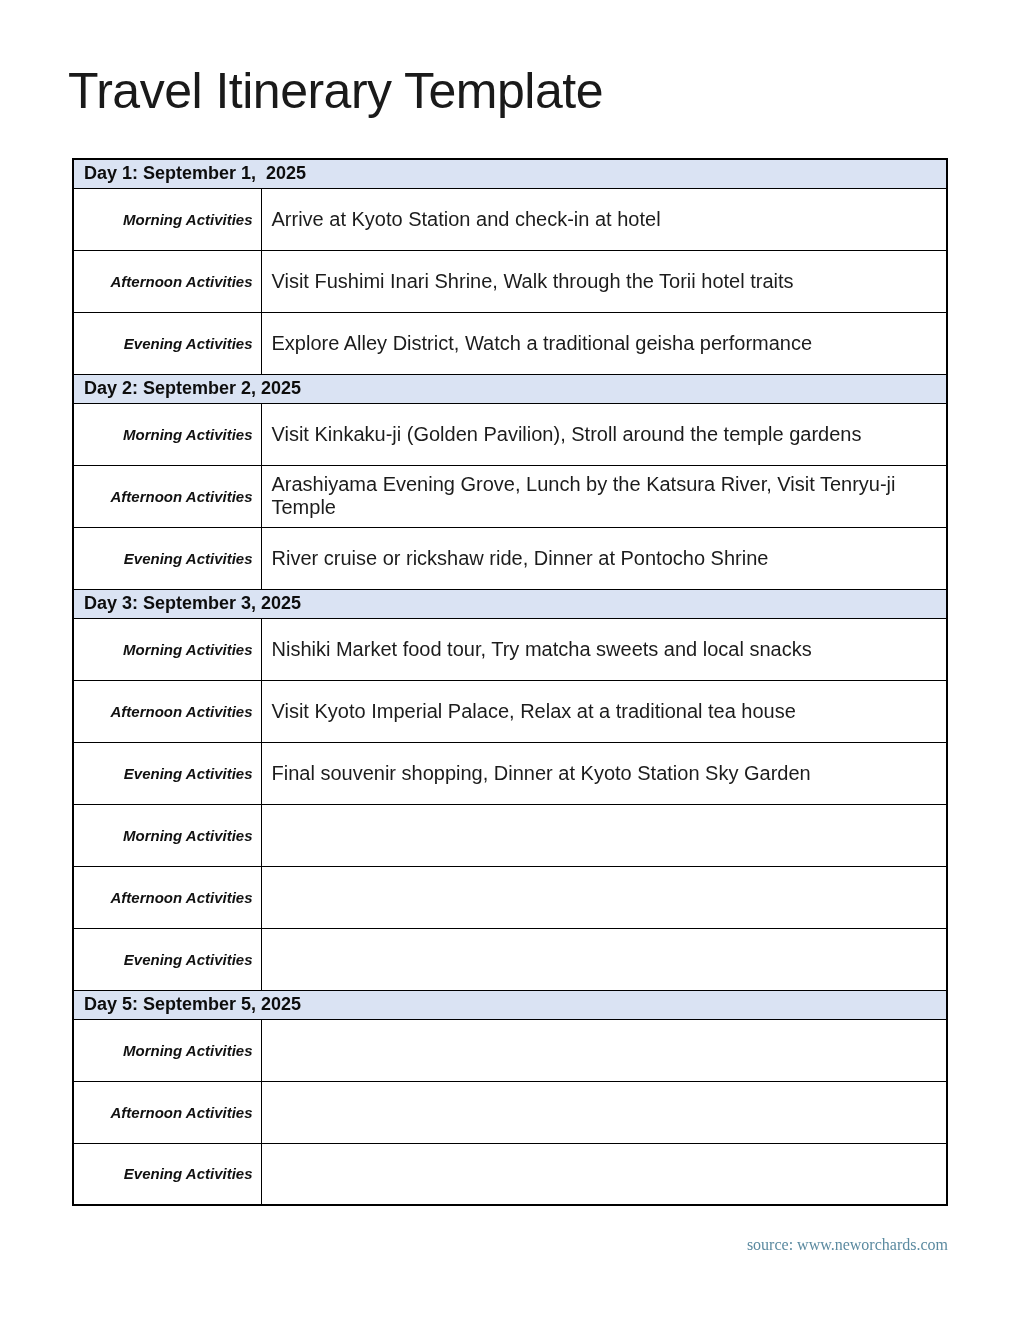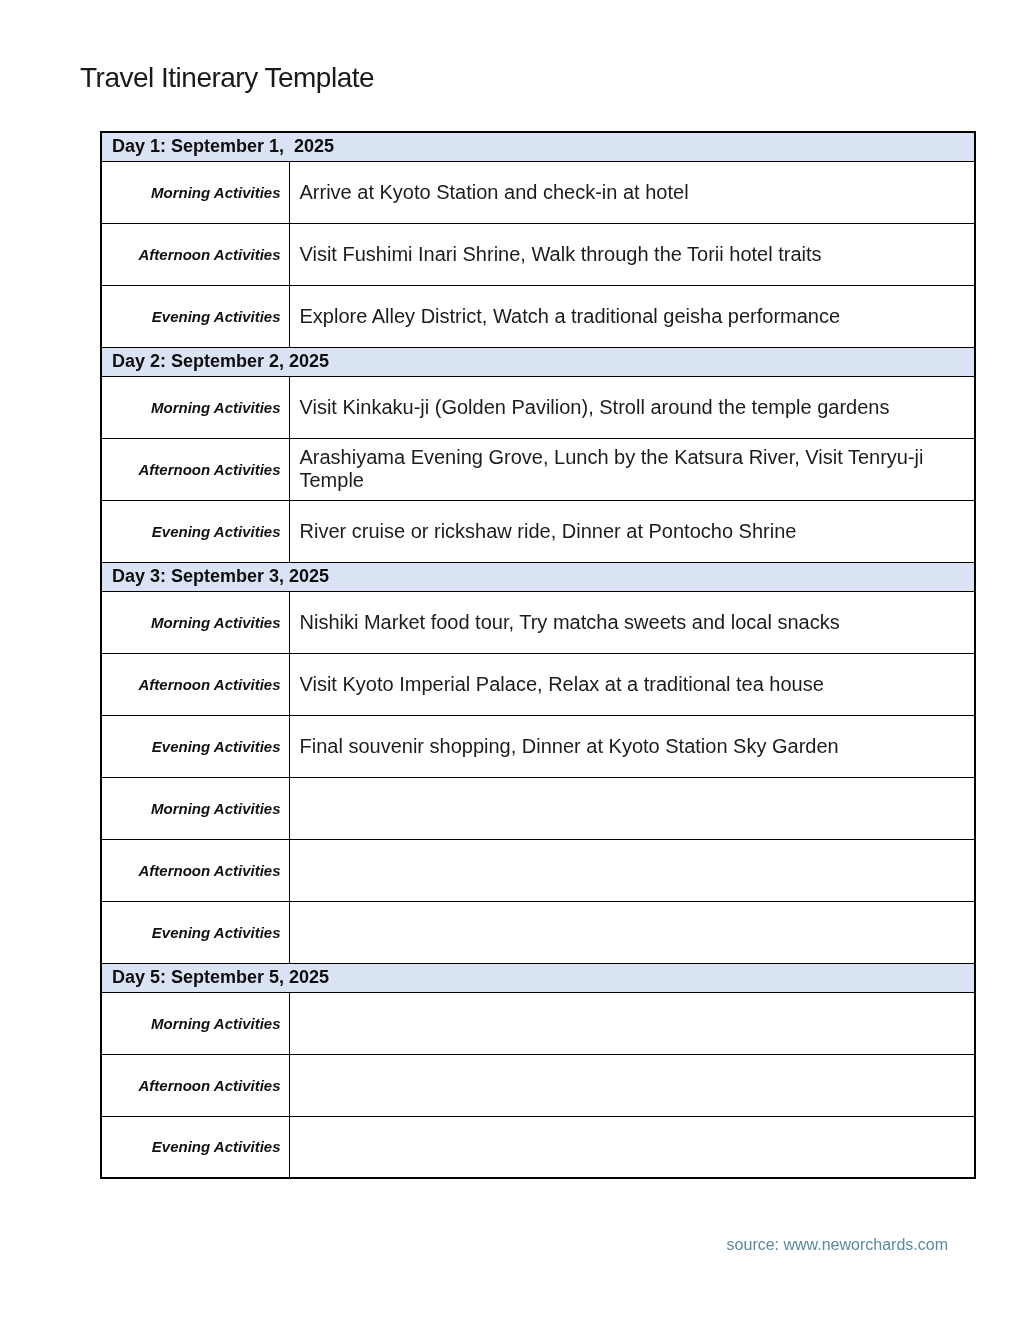--- a/index.html
+++ b/index.html
@@ -13,36 +13,35 @@
   .page {
     position: absolute;
     top: 0; left: 0;
     width: 1020px;
     height: 1320px;
     background: #ffffff;
   }
   .page-title {
     position: absolute;
     top: 62px;
-    left: 80px;
-    font-size: 28px;
+    left: 68px;
+    font-size: 50px;
     font-weight: 400;
     letter-spacing: -0.5px;
     color: #1a1a1a;
     font-family: "Liberation Sans", sans-serif;
   }
   table.itinerary {
     position: absolute;
-    top: 131px;
+    top: 158px;
     left: 72px;
     width: 876px;
     border-collapse: collapse;
     table-layout: fixed;
     border: 2px solid #000000;
-    margin-left: 28px;
   }
   table.itinerary td {
     border: 1px solid #000000;
     vertical-align: middle;
   }
   col.label-col { width: 188px; }
   tr.day-header-row td {
     background: #dae3f3;
     height: 29px;
     font-size: 18px;
@@ -73,21 +72,21 @@
     font-family: "Liberation Sans", sans-serif;
   }
   .source-note {
     position: absolute;
     top: 1236px;
     left: 72px;
     width: 876px;
     text-align: right;
     font-size: 16px;
     color: #5b8aa0;
-    font-family: Liberation Sans, sans-serif;
+    font-family: Liberation Serif, serif;
   }
 </style>
 </head>
 <body>
 
 <div class="page">
 
   <h1 class="page-title">Travel Itinerary Template</h1>
 
   <table class="itinerary">

